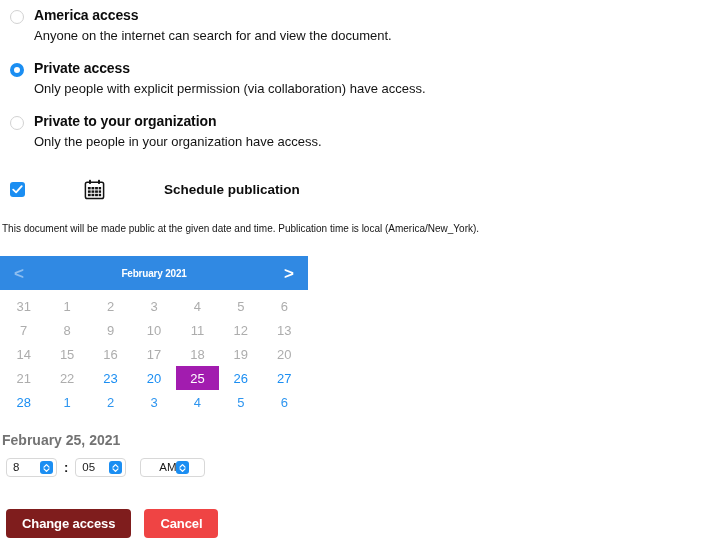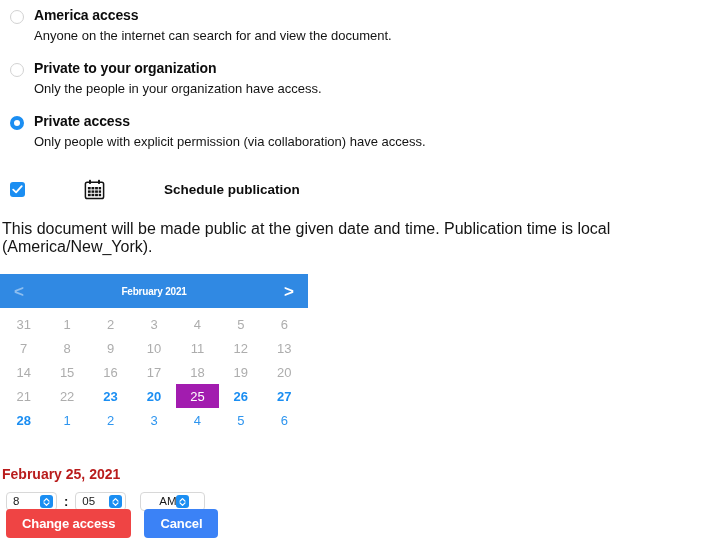--- a/index.html
+++ b/index.html
@@ -70,21 +70,21 @@
   .schedule-label {
     margin-left: 17px;
     font-weight: bold;
     font-size: 13.5px;
     color: #0d0d0d;
   }
 
   .schedule-note {
     margin-top: 20px;
     padding-left: 2px;
-    font-size: 16px;
+    font-size: 10px;
     line-height: 18px;
     color: #141414;
   }
 
   
   .calendar {
     margin-top: 18px;
     width: 308px;
     background: #ffffff;
   }
@@ -118,36 +118,36 @@
   }
   .cal-cell {
     height: 24px;
     display: flex;
     align-items: center;
     justify-content: center;
     font-size: 13px;
     color: #adadad;
     border-radius: 0;
   }
-  .cal-cell.in-month { color: #1b8ef2; font-weight: bold; }
+  .cal-cell.in-month { color: #1b8ef2; font-weight: normal; }
   .cal-cell.adjacent-active { color: #2e95ef; font-weight: normal; }
   .cal-cell.selected {
     background: #a21caf;
     color: #ffffff;
     font-weight: normal;
     text-align: center;
   }
 
   
   .chosen-date {
-    margin-top: 32px;
+    margin-top: 16px;
     padding-left: 2px;
     font-weight: bold;
     font-size: 14px;
-    color: #b91c1c;
+    color: #737373;
   }
 
   .time-row {
     margin-top: 10px;
     padding-left: 6px;
     display: flex;
     align-items: center;
   }
   .stepper {
     display: flex;
@@ -199,44 +199,44 @@
     border-radius: 4px;
     color: #ffffff;
     font-family: "Liberation Sans", sans-serif;
     font-weight: bold;
     font-size: 13px;
     height: 29px;
     padding: 0 16px;
     cursor: pointer;
     letter-spacing: -0.1px;
   }
-  .btn-primary { background: #ef4444; }
-  .btn-secondary { background: #3b82f6; margin-left: 13px; }
+  .btn-primary { background: #7f1d1d; }
+  .btn-secondary { background: #ef4444; margin-left: 13px; }
 </style>
 </head>
 <body>
 
 <div class="access-group">
 
   <div class="access-option">
     <span class="radio"></span>
     <div class="opt-title">America access</div>
     <div class="opt-desc">Anyone on the internet can search for and view the document.</div>
   </div>
 
   <div class="access-option">
+    <span class="radio checked"></span>
+    <div class="opt-title">Private access</div>
+    <div class="opt-desc">Only people with explicit permission (via collaboration) have access.</div>
+  </div>
+
+  <div class="access-option">
     <span class="radio"></span>
     <div class="opt-title">Private to your organization</div>
     <div class="opt-desc">Only the people in your organization have access.</div>
-  </div>
-
-  <div class="access-option">
-    <span class="radio checked"></span>
-    <div class="opt-title">Private access</div>
-    <div class="opt-desc">Only people with explicit permission (via collaboration) have access.</div>
   </div>
 
 </div>
 
 <div class="schedule-row">
   <span class="checkbox">
     <svg width="11" height="11" viewBox="0 0 11 11">
       <path d="M1.2 5.6 L4.1 8.4 L9.7 2.2" fill="none" stroke="#ffffff" stroke-width="1.8" stroke-linecap="round" stroke-linejoin="round"></path>
     </svg>
   </span>

